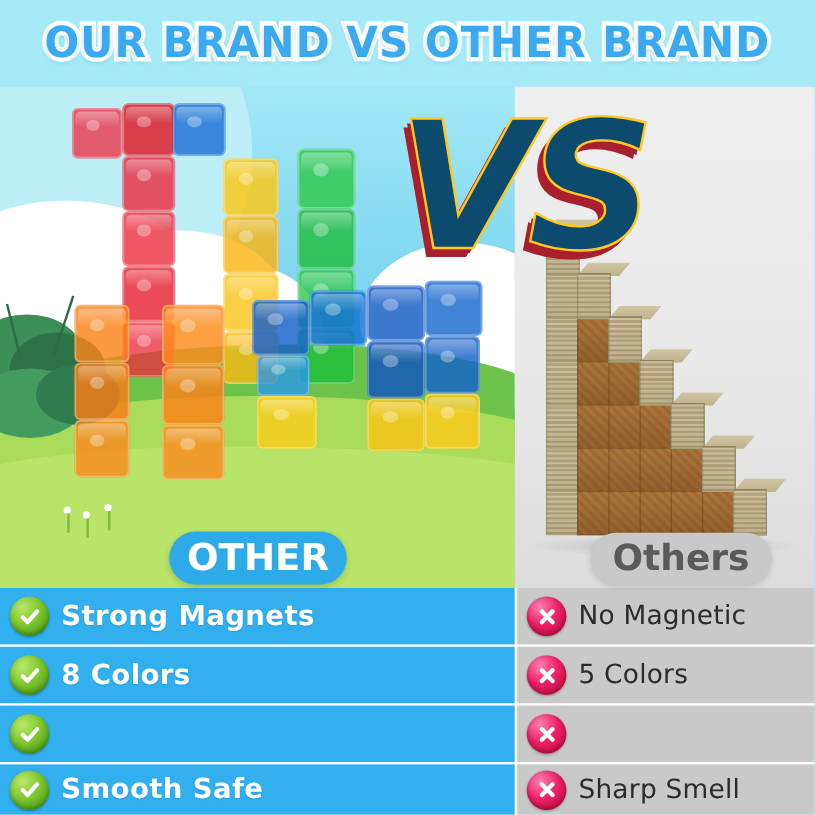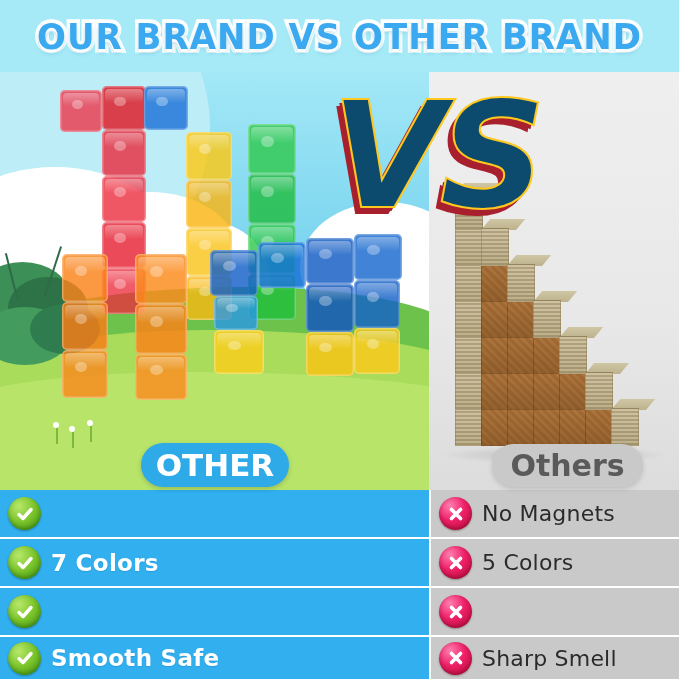--- a/index.html
+++ b/index.html
@@ -299,40 +299,41 @@
   <div class="pill pill-others">Others</div>
 
   <div class="features">
     <div class="frow fr0">
       <div class="fcell fcell-left">
         <span class="ico ico-check">
           <svg width="20" height="20" viewBox="0 0 20 20">
               <path d="M4 10.5 L8 14.5 L16 5.5" stroke="#fff" stroke-width="3.4" fill="none" stroke-linecap="round" stroke-linejoin="round"></path>
             </svg>
         </span>
+        <span class="ftext-left">Strong Magnets</span>
       </div>
       <div class="fcell fcell-gap"></div>
       <div class="fcell fcell-right">
         <span class="ico ico-x">
           <svg width="20" height="20" viewBox="0 0 20 20">
               <path d="M5.5 5.5 L14.5 14.5 M14.5 5.5 L5.5 14.5" stroke="#fff" stroke-width="3.6" fill="none" stroke-linecap="round"></path>
             </svg>
         </span>
-        <span class="ftext-right">No Magnets</span>
+        <span class="ftext-right">No Magnetic</span>
       </div>
     </div>
 
     <div class="frow fr1">
       <div class="fcell fcell-left">
         <span class="ico ico-check">
           <svg width="20" height="20" viewBox="0 0 20 20">
               <path d="M4 10.5 L8 14.5 L16 5.5" stroke="#fff" stroke-width="3.4" fill="none" stroke-linecap="round" stroke-linejoin="round"></path>
             </svg>
         </span>
-        <span class="ftext-left">7 Colors</span>
+        <span class="ftext-left">8 Colors</span>
       </div>
       <div class="fcell fcell-gap"></div>
       <div class="fcell fcell-right">
         <span class="ico ico-x">
           <svg width="20" height="20" viewBox="0 0 20 20">
               <path d="M5.5 5.5 L14.5 14.5 M14.5 5.5 L5.5 14.5" stroke="#fff" stroke-width="3.6" fill="none" stroke-linecap="round"></path>
             </svg>
         </span>
         <span class="ftext-right">5 Colors</span>
       </div>

